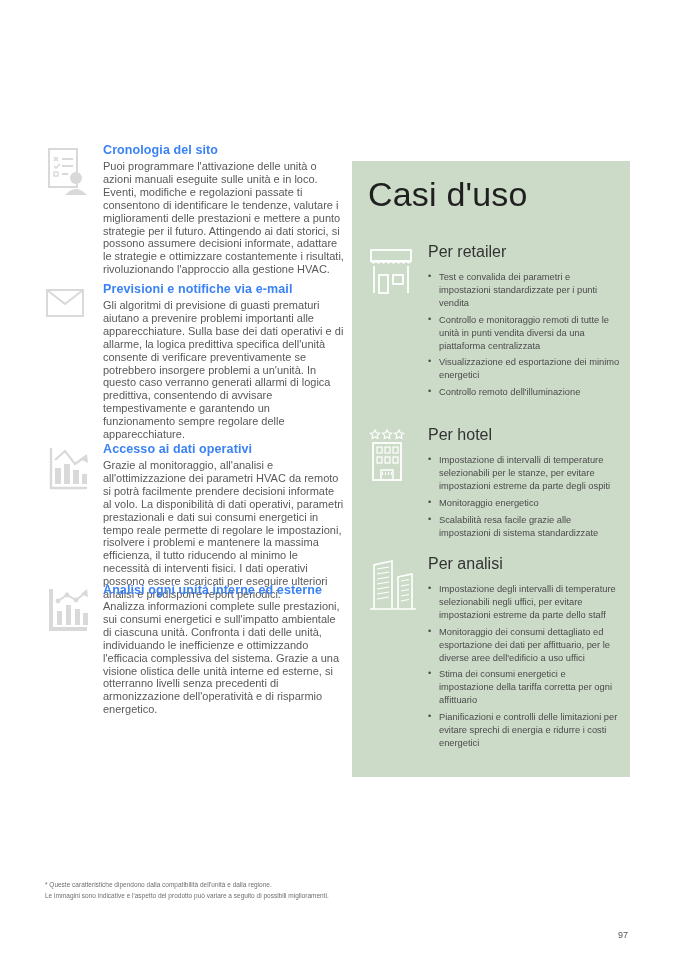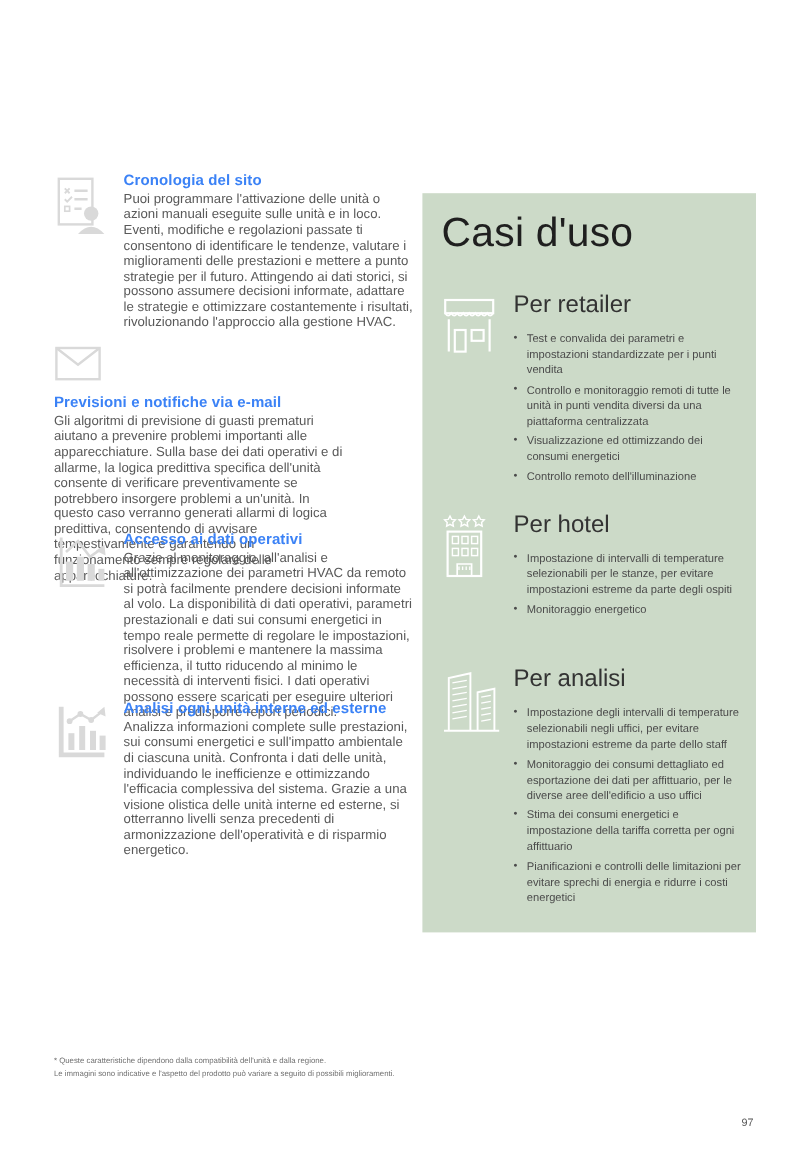--- a/index.html
+++ b/index.html
@@ -57,21 +57,21 @@
     display:flex;
     width:250px;
   }
   .usecase-icon {
     width:46px;
     flex:0 0 46px;
     margin-right:14px;
     padding-top:2px;
   }
   .usecase h3 {
-    font-size:20px;
+    font-size:16px;
     font-weight:400;
     color:#333333;
     margin-bottom:10px;
   }
   .usecase ul {
     list-style:none;
     width:192px;
   }
   .usecase li {
     position:relative;
@@ -123,21 +123,21 @@
       <circle class="fill" cx="31" cy="31" r="6"></circle>
       <path class="fill" d="M20 48 q11 -12 22 0 z"></path>
     </svg>
   </div>
   <div class="feature-text">
     <h3>Cronologia del sito</h3>
     <p>Puoi programmare l'attivazione delle unità o azioni manuali eseguite sulle unità e in loco. Eventi, modifiche e regolazioni passate ti consentono di identificare le tendenze, valutare i miglioramenti delle prestazioni e mettere a punto strategie per il futuro. Attingendo ai dati storici, si possono assumere decisioni informate, adattare le strategie e ottimizzare costantemente i risultati, rivoluzionando l'approccio alla gestione HVAC.</p>
   </div>
 </section>
 
-<section class="feature" style="top:282px;flex-direction:column;">
+<section class="feature" style="top:282px;">
   <div class="feature-icon">
     <svg class="gray" width="42" height="32" viewBox="0 0 42 32">
       <rect x="2" y="4" width="36" height="26"></rect>
       <path d="M2 4 L20 18 L38 4"></path>
     </svg>
   </div>
   <div class="feature-text">
     <h3>Previsioni e notifiche via e-mail</h3>
     <p>Gli algoritmi di previsione di guasti prematuri aiutano a prevenire problemi importanti alle apparecchiature. Sulla base dei dati operativi e di allarme, la logica predittiva specifica dell'unità consente di verificare preventivamente se potrebbero insorgere problemi a un'unità. In questo caso verranno generati allarmi di logica predittiva, consentendo di avvisare tempestivamente e garantendo un funzionamento sempre regolare delle apparecchiature.</p>
   </div>
@@ -193,21 +193,21 @@
         <path d="M6 21 L6 48 M40 21 L40 48"></path>
         <rect x="11" y="30" width="9" height="18"></rect>
         <rect x="25" y="30" width="10" height="9"></rect>
       </svg>
     </div>
     <div>
       <h3>Per retailer</h3>
       <ul>
         <li>Test e convalida dei parametri e impostazioni standardizzate per i punti vendita</li>
         <li>Controllo e monitoraggio remoti di tutte le unità in punti vendita diversi da una piattaforma centralizzata</li>
-        <li>Visualizzazione ed ottimizzando dei consumi energetici</li>
+        <li>Visualizzazione ed esportazione dei minimo energetici</li>
         <li>Controllo remoto dell'illuminazione</li>
       </ul>
     </div>
   </div>
 
   <div class="usecase" style="top:265px;">
     <div class="usecase-icon">
       <svg class="white" width="42" height="54" viewBox="0 0 42 54">
         <path d="M7 2 l1.4 2.8 l3.1 .4 l-2.2 2.2 l.5 3.1 l-2.8 -1.5 l-2.8 1.5 l.5 -3.1 l-2.2 -2.2 l3.1 -.4 z" stroke-width="1.2"></path>
         <path d="M19 2 l1.4 2.8 l3.1 .4 l-2.2 2.2 l.5 3.1 l-2.8 -1.5 l-2.8 1.5 l.5 -3.1 l-2.2 -2.2 l3.1 -.4 z" stroke-width="1.2"></path>
@@ -221,20 +221,21 @@
         <rect x="25" y="29" width="5" height="6" stroke-width="1.2"></rect>
         <path d="M13 52 L13 42 L25 42 L25 52" stroke-width="1.4"></path>
         <path d="M14.5 44 L14.5 47 M17.5 44 L17.5 47 M20.5 44 L20.5 47 M23.5 44 L23.5 47" stroke-width="1.1"></path>
       </svg>
     </div>
     <div>
       <h3>Per hotel</h3>
       <ul>
         <li>Impostazione di intervalli di temperature selezionabili per le stanze, per evitare impostazioni estreme da parte degli ospiti</li>
         <li>Monitoraggio energetico</li>
+        <li>Scalabilità resa facile grazie alle impostazioni di sistema standardizzate</li>
       </ul>
     </div>
   </div>
 
   <div class="usecase" style="top:394px;">
     <div class="usecase-icon">
       <svg class="white" width="50" height="56" viewBox="0 0 50 56">
         <path d="M6 52 L6 8 L24 4 L24 52" stroke-width="1.6"></path>
         <path d="M9 12 L21 10 M9 17 L21 15 M9 22 L21 20 M9 27 L21 25 M9 32 L21 30 M9 37 L21 35 M9 42 L21 40" stroke-width="1.1"></path>
         <path d="M30 52 L30 20 L44 17 L44 52" stroke-width="1.6"></path>

